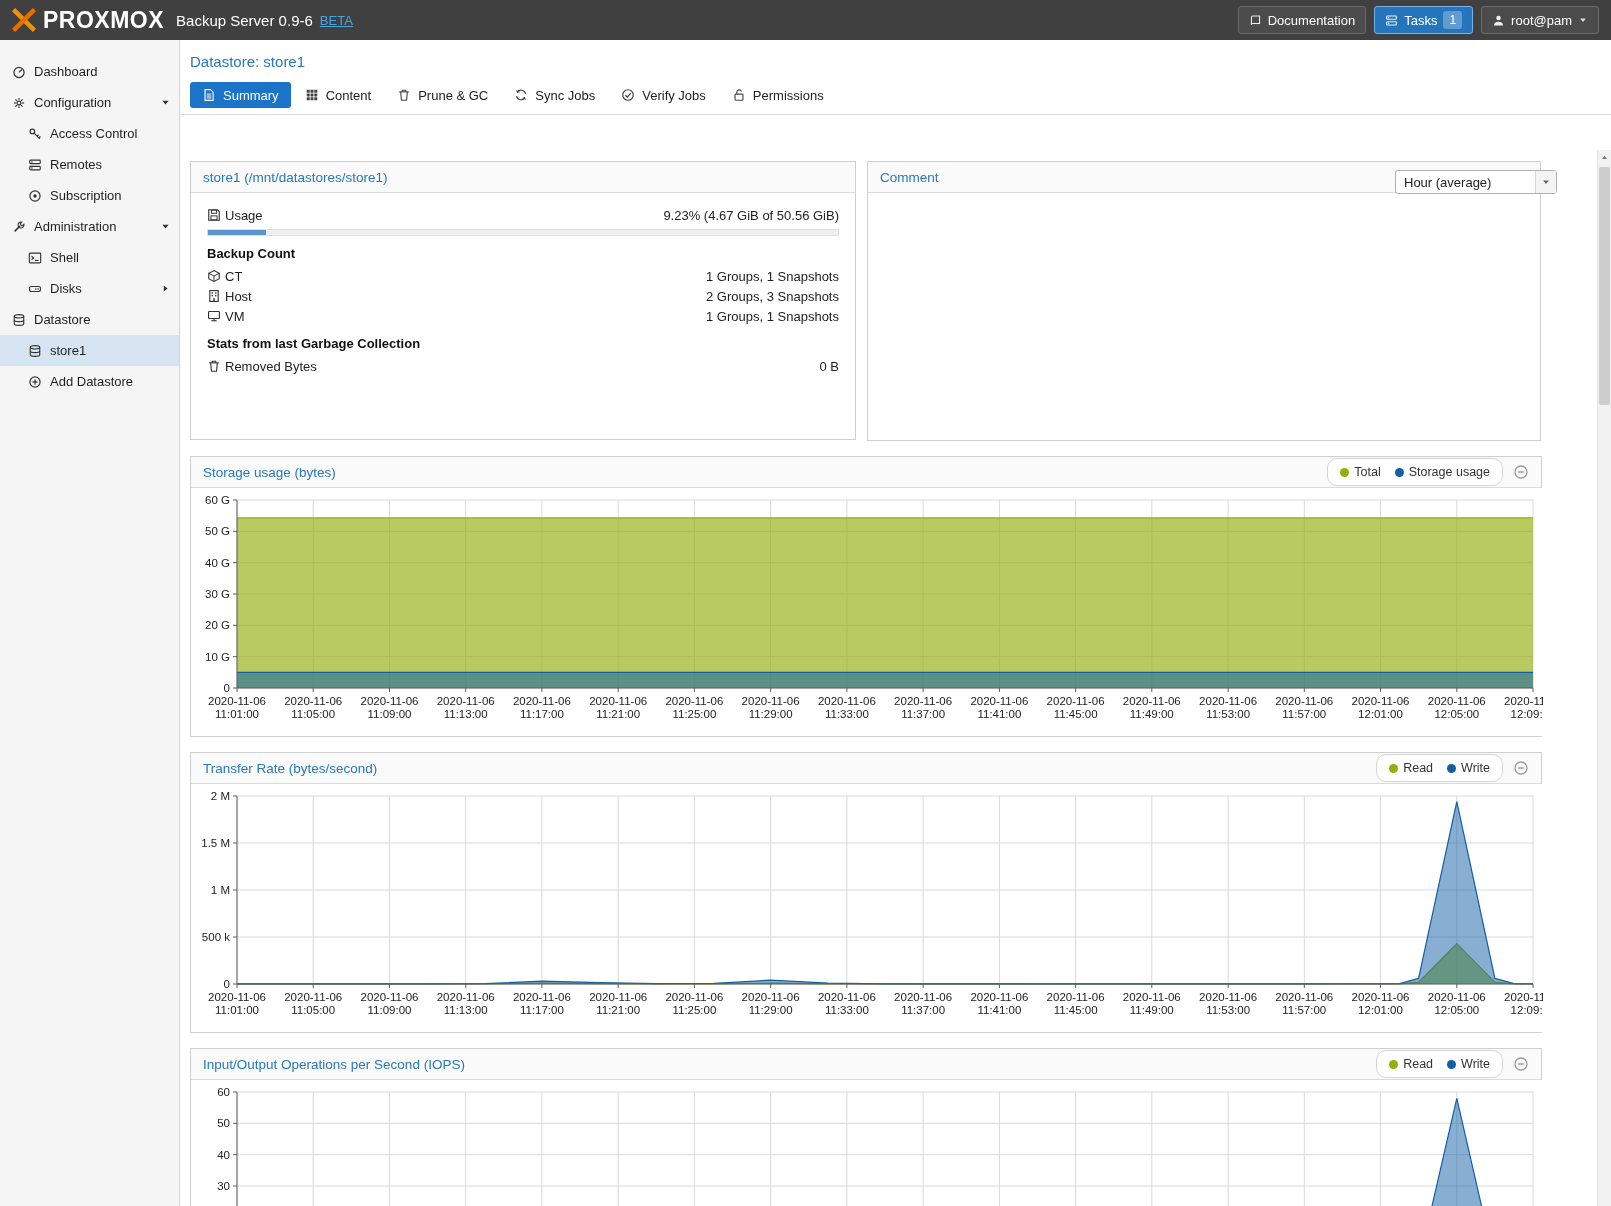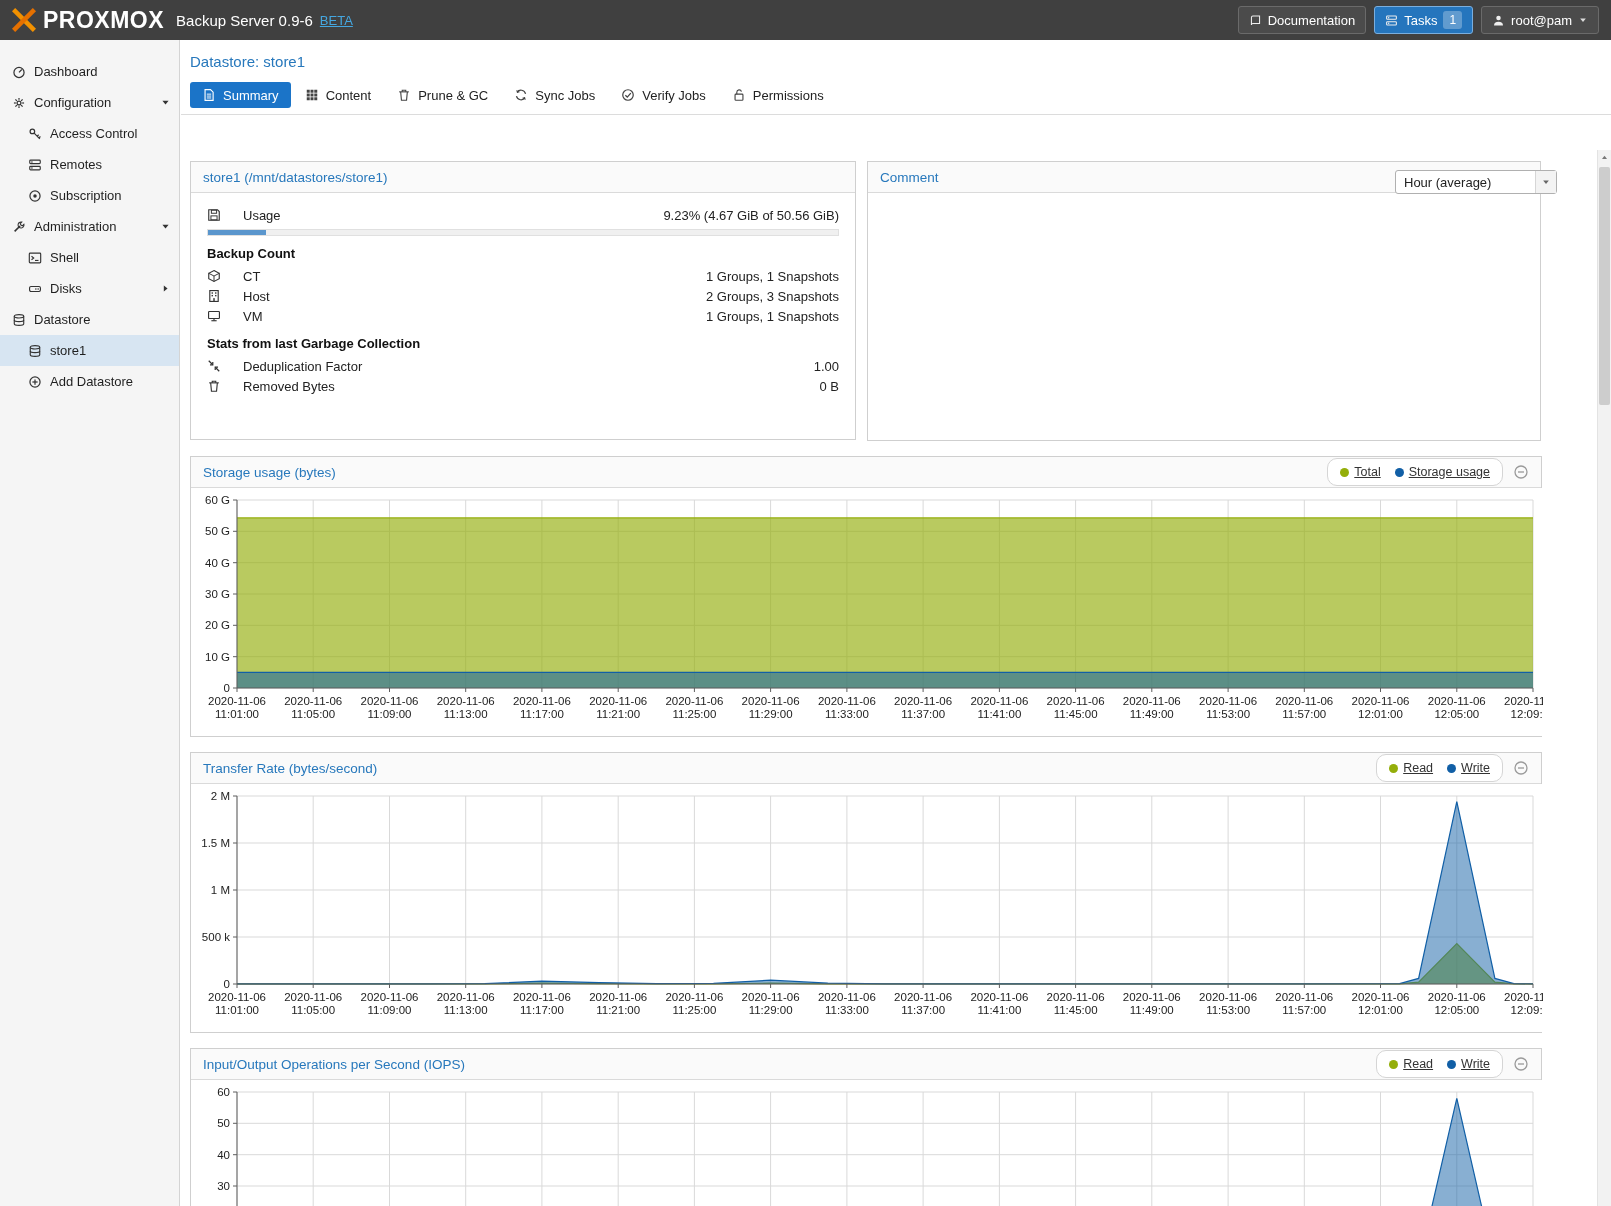--- a/index.html
+++ b/index.html
@@ -53,30 +53,30 @@
   .prow{display:flex;gap:11px;}
   .panel{border:1px solid #cfcfcf;background:#fff;box-sizing:border-box;}
   .panel-hd{height:30px;display:flex;align-items:center;padding:0 12px;border-bottom:1px solid #dadada;background:#fafafa;}
   .panel-title{color:#2778bc;font-size:13.5px;flex:1;white-space:nowrap;}
   .hd-icons{display:flex;gap:8px;align-items:center;}
   .hd-icons .ic{width:15px;height:15px;color:#8a8a8a;cursor:pointer;}
 
   #summary-panel{width:666px;height:279px;}
   #comment-panel{width:674px;height:280px;}
   .panel-body{padding:12px 16px;}
-  .srow{display:flex;align-items:center;gap:22px;height:20px;}
+  .srow{display:flex;align-items:center;gap:4px;height:20px;}
   .srow .ic{color:#333;}
   .srow .val{margin-left:auto;}
   .progress{height:5px;background:#f0f0f0;border:1px solid #e0e0e0;margin:4px 0 10px 0;}
   .progress-fill{height:100%;background:#5a96cd;}
   .sec-hd{font-weight:bold;margin:10px 0 5px 0;color:#111;}
 
   .chart-panel{width:1352px;margin-top:15px;}
   .legend{display:flex;align-items:center;border:1px solid #d5d5d5;border-radius:10px;padding:6px 5px;
-          margin-right:10px;font-size:12.5px;color:#333;background:#fff;text-decoration:underline;}
+          margin-right:10px;font-size:12.5px;color:#333;background:#fff;}
   .leg-item{display:flex;align-items:center;gap:5px;padding:0 7px;cursor:pointer;}
   .leg-dot{width:9px;height:9px;border-radius:50%;display:inline-block;}
   .collapse{width:16px;height:16px;color:#9a9a9a;cursor:pointer;}
   svg.chart{display:block;background:#fff;}
   svg.chart text{font-family:"Liberation Sans","DejaVu Sans",sans-serif;}
   .grid{stroke:#d9d9d9;stroke-width:1;}
   .axis{stroke:#5e5e5e;stroke-width:1;}
   .tickmark{stroke:#5e5e5e;stroke-width:1;}
   .ylab{font-size:11.5px;fill:#222;text-anchor:end;}
   .xlab{font-size:11.5px;fill:#222;text-anchor:middle;}
@@ -450,27 +450,20 @@
                 <span class="val">2 Groups, 3 Snapshots</span>
               </div>
               <div class="srow">
                 <svg class="ic ">
                   <use href="#i-monitor"></use>
                 </svg>
                 <span>VM</span>
                 <span class="val">1 Groups, 1 Snapshots</span>
               </div>
               <div class="sec-hd">Stats from last Garbage Collection</div>
-              <div class="srow">
-                <svg class="ic ">
-                  <use href="#i-compress"></use>
-                </svg>
-                <span>Deduplication Factor</span>
-                <span class="val">1.00</span>
-              </div>
               <div class="srow">
                 <svg class="ic ">
                   <use href="#i-trash"></use>
                 </svg>
                 <span>Removed Bytes</span>
                 <span class="val">0 B</span>
               </div>
             </div>
         </div>
       </div>

